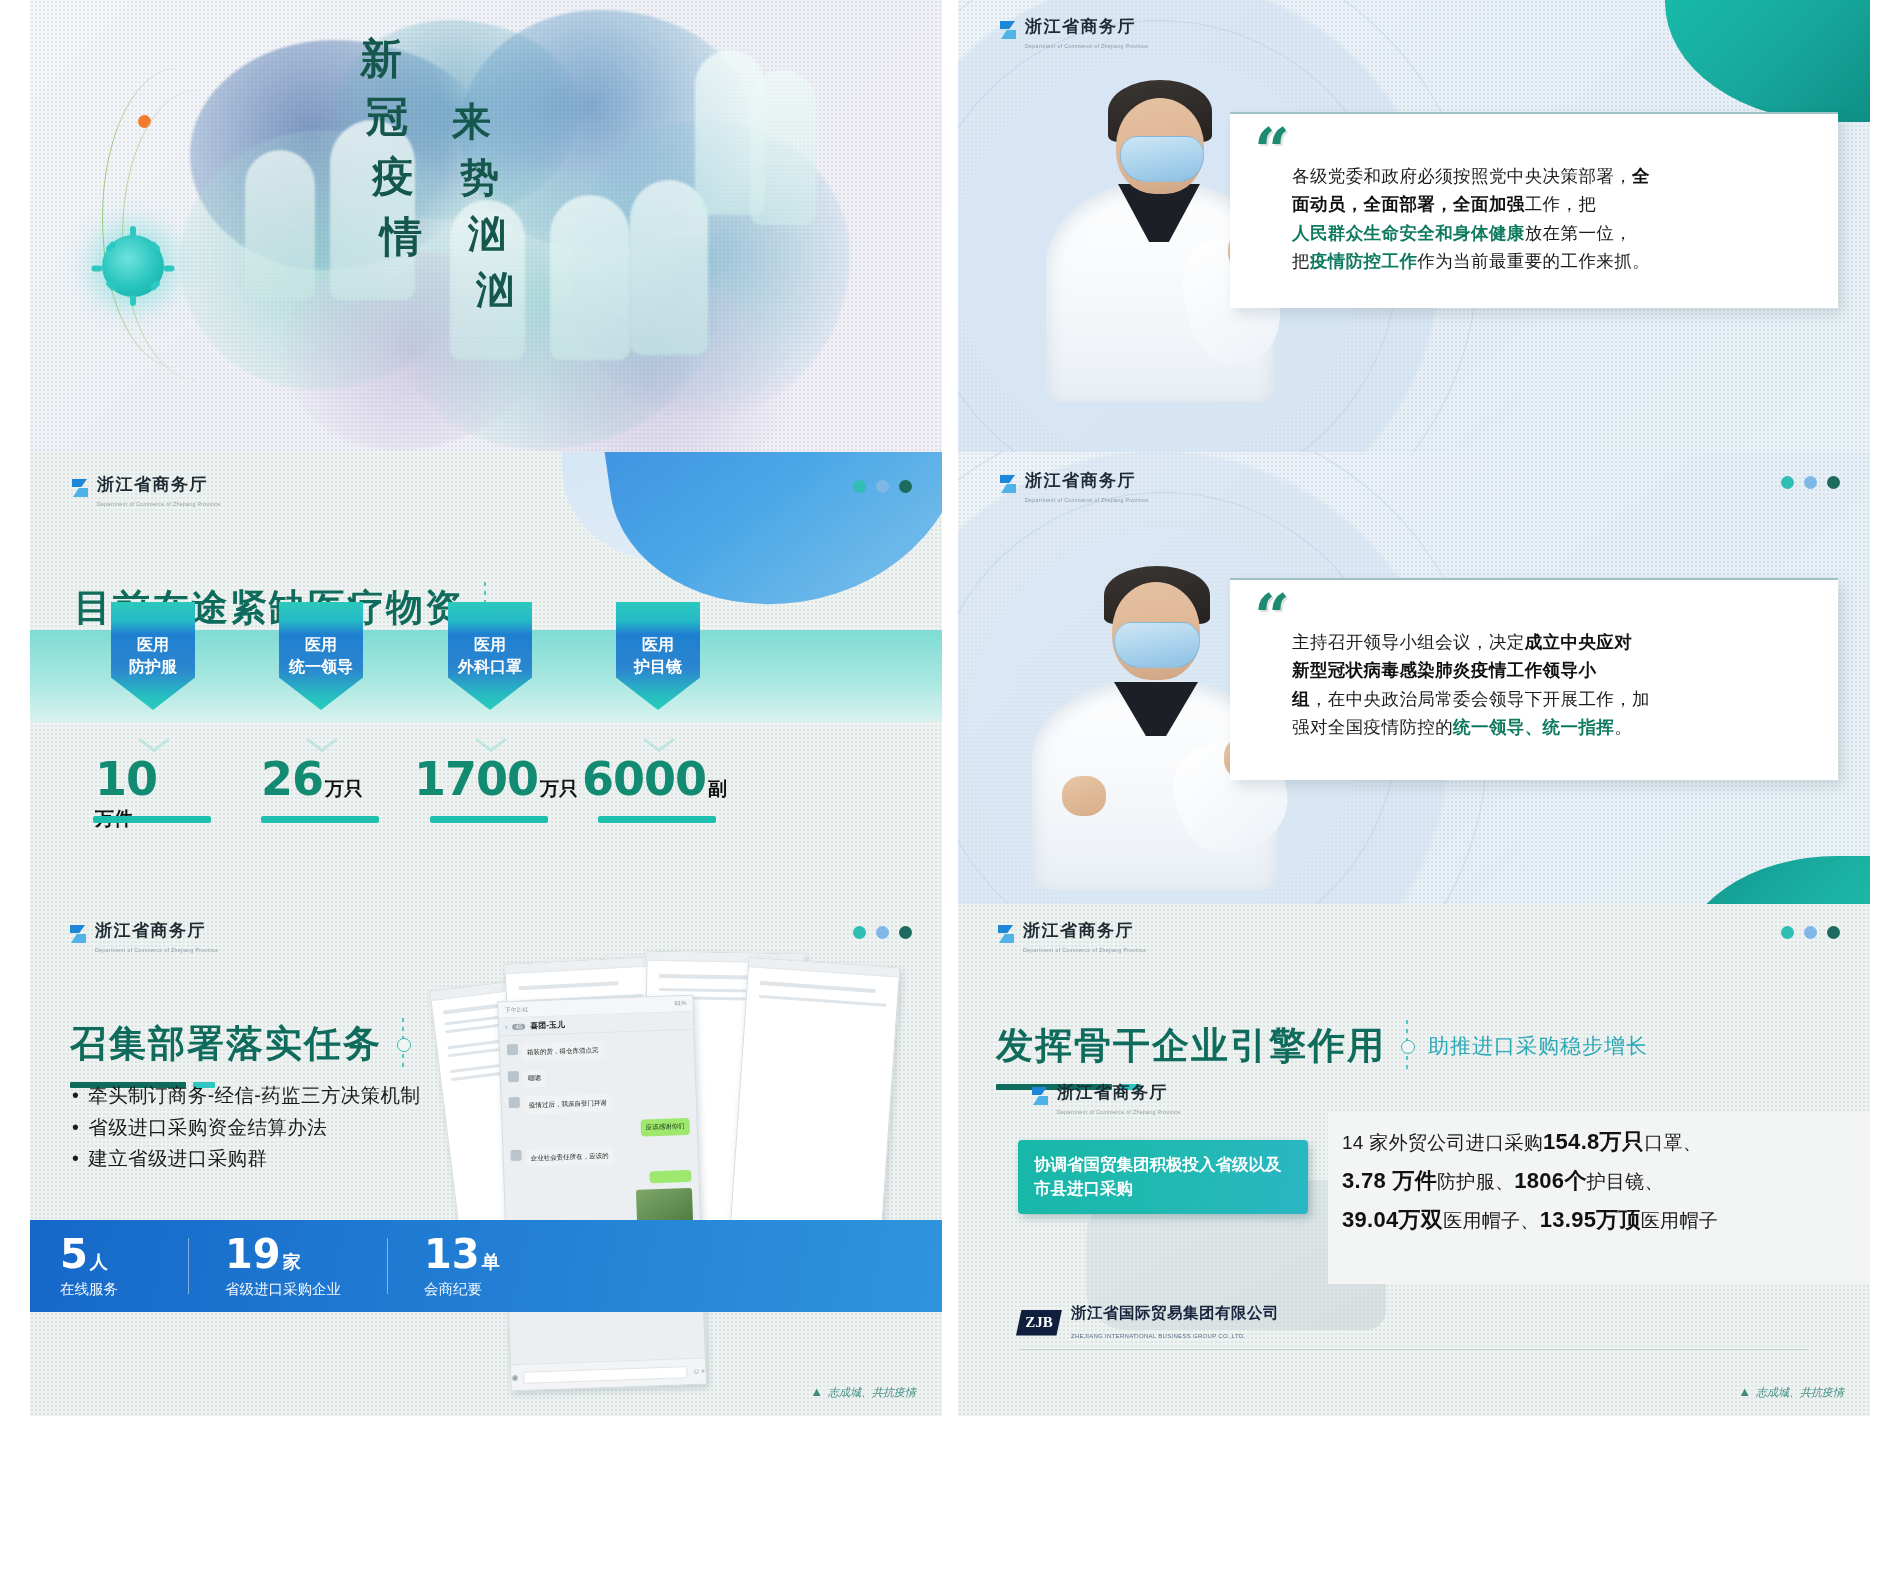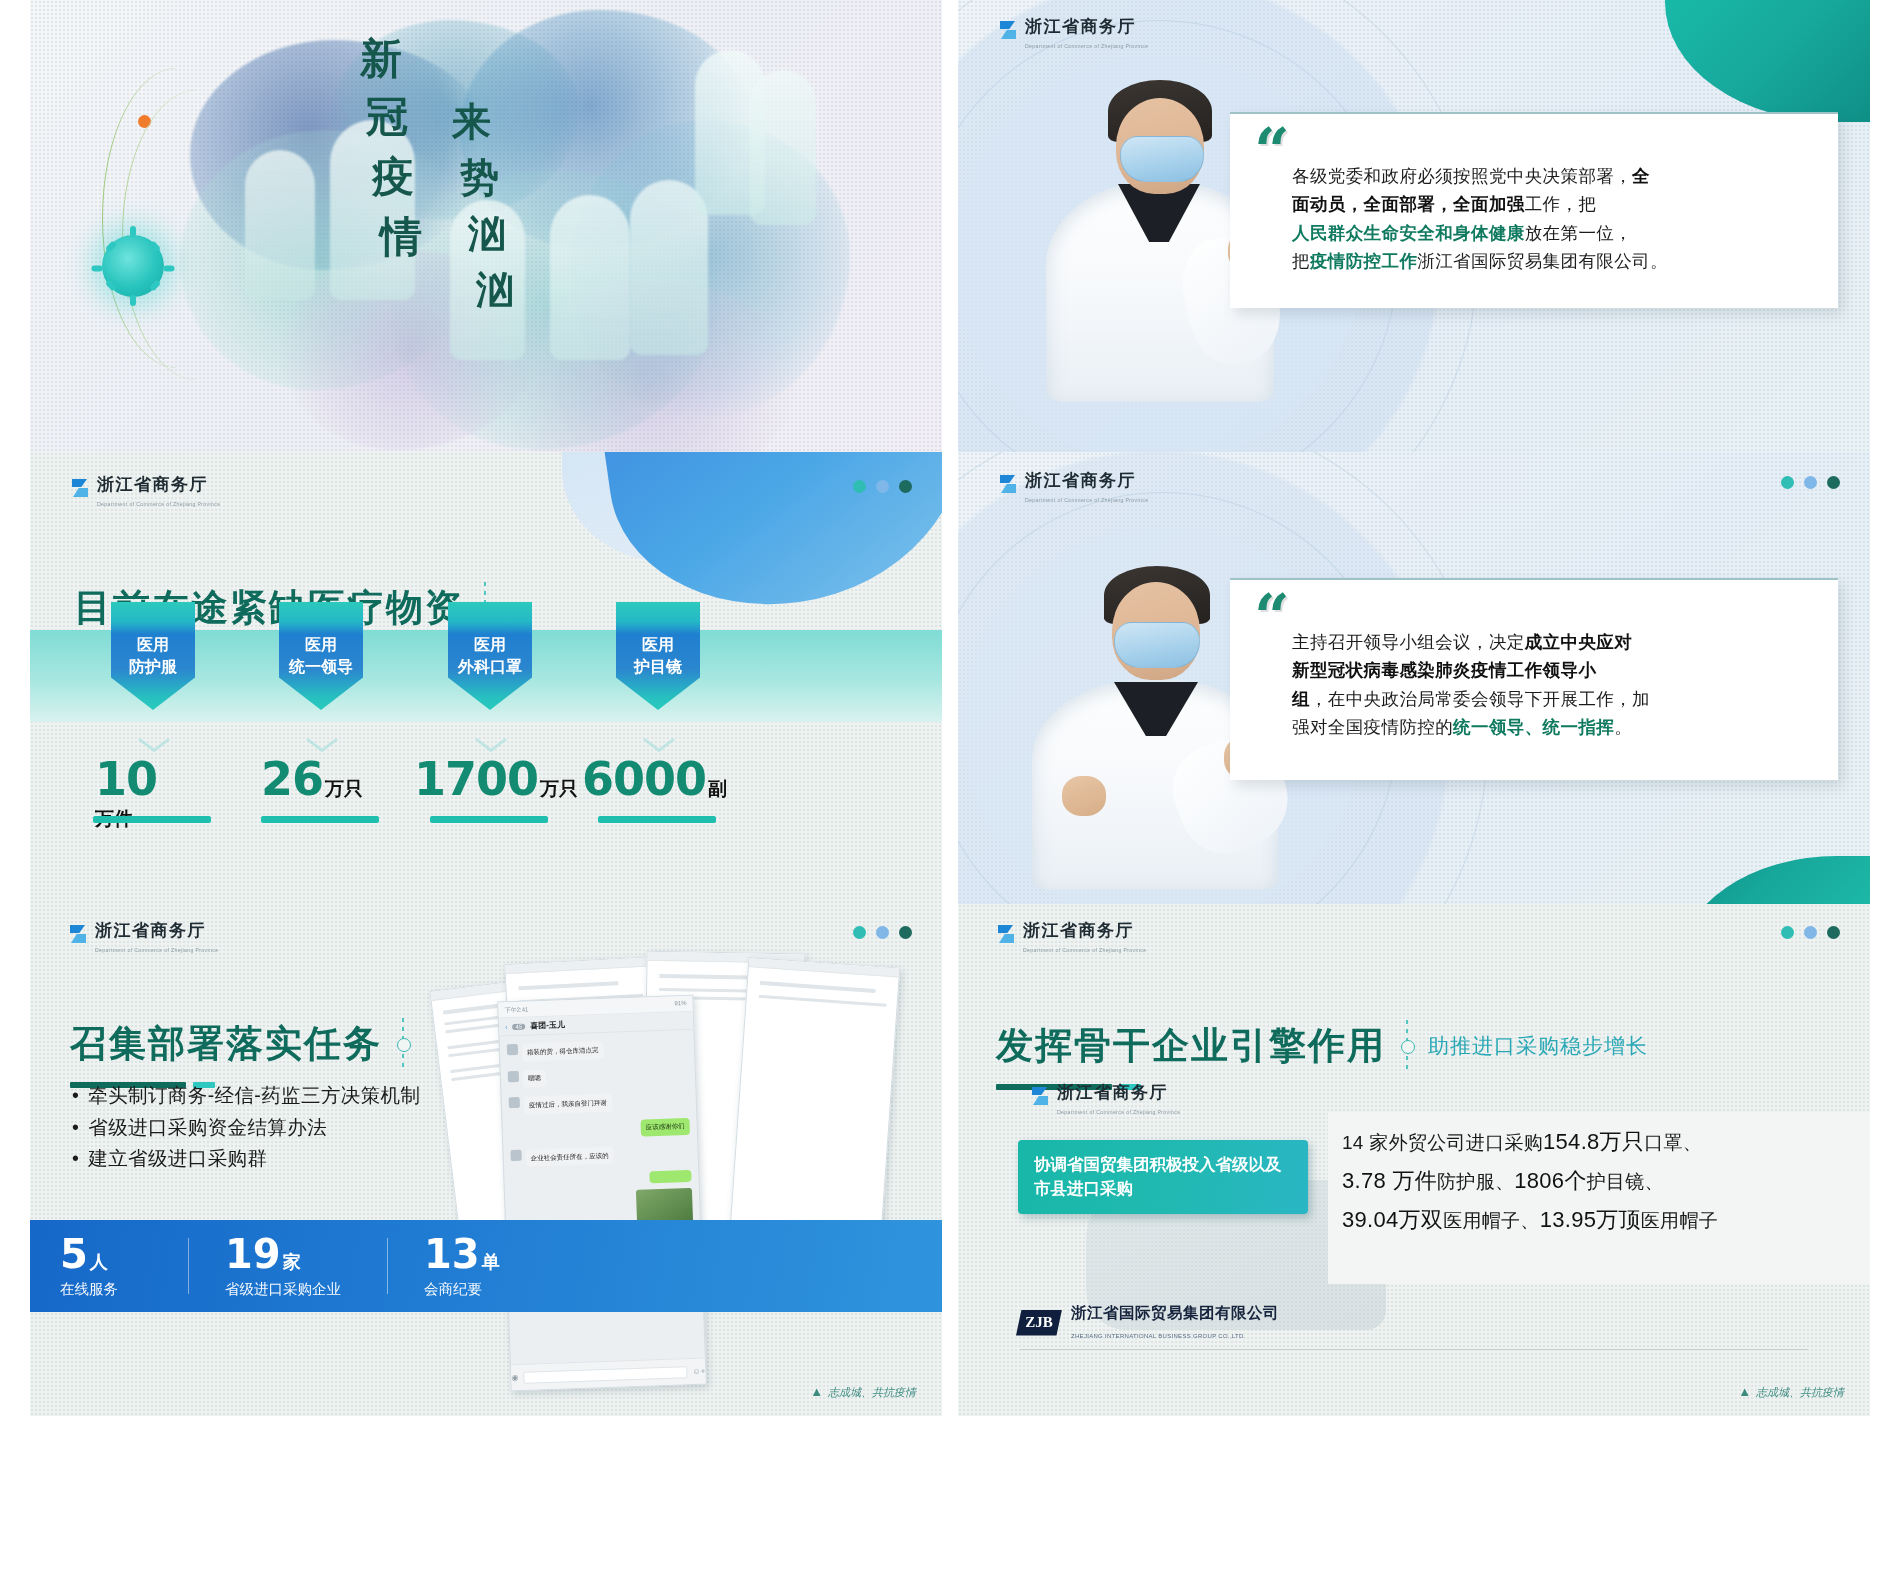--- a/index.html
+++ b/index.html
@@ -260,21 +260,21 @@
   .tealbox {
     position:absolute; background:linear-gradient(100deg,#18b7a8 0%,#21b9b2 55%,#2ab6c4 100%);
     color:#fff; border-radius:4px; padding:13px 16px;
     font-size:16.5px; line-height:1.45; font-weight:600;
     box-shadow:3px 4px 9px rgba(40,100,105,.3);
   }
   .bluepanel {
     position:absolute; background:linear-gradient(125deg,#2f9fd8 0%,#2b8fd4 40%,#2f7fcf 100%);
   }
   .s6text { position:absolute; font-size:19px; line-height:1.78; color:#1a1a1a; letter-spacing:.3px;}
-  .s6text b { font-weight:400; color:#111; font-size:22px; }
+  .s6text b { font-weight:700; color:#111; font-size:22px; }
   .zjib { position:absolute; display:flex; align-items:center; gap:9px; }
   .zjib-mark {
     width:46px;height:26px;background:#0f1f3d; color:#fff;
     font-family:"Liberation Serif",serif; font-weight:700; font-size:15px;
     display:flex;align-items:center;justify-content:center;
     clip-path:polygon(12% 0,100% 0,88% 100%,0 100%);
   }
   .zjib-cn { font-family:"Liberation Serif",serif; font-size:15.5px; font-weight:700; color:#17243d; letter-spacing:.5px;}
   .zjib-en { font-size:6px; color:#5a6b84; letter-spacing:.3px; margin-top:3px;}
   .s6 .rule { position:absolute; left:62px; right:62px; height:1px; background:#c3d2ce; }
@@ -354,21 +354,21 @@
       <div class="ph-arm" style="left:150px;top:165px;width:92px;height:126px;transform:rotate(-12deg)"></div>
       <div class="ph-hand" style="left:192px;top:158px;width:40px;height:42px"></div>
     </div>
 
     <div class="quote-card" style="left:272px;top:112px;width:608px;height:196px">
       <div class="qmark" style="left:24px;top:18px">“</div>
       <div class="qtext" style="padding:48px 30px 0 62px" id="s2-quote">
           <div><span>各级党委和政府必须按照党中央决策部署，</span><b>全</b></div>
           <div><b>面动员，全面部署，全面加强</b><span>工作，把</span></div>
           <div><em>人民群众生命安全和身体健康</em><span>放在第一位，</span></div>
-          <div><span>把</span><em>疫情防控工作</em><span>浙江省国际贸易集团有限公司。</span></div>
+          <div><span>把</span><em>疫情防控工作</em><span>作为当前最重要的工作来抓。</span></div>
         </div>
     </div>
     <div class="qmark" style="left:1190px;top:286px;transform:rotate(180deg);position:absolute"></div>
 
     <div class="sig">
       <span class="mk">▲</span>
       <span>志成城、共抗疫情</span>
     </div>
   </div>
 

